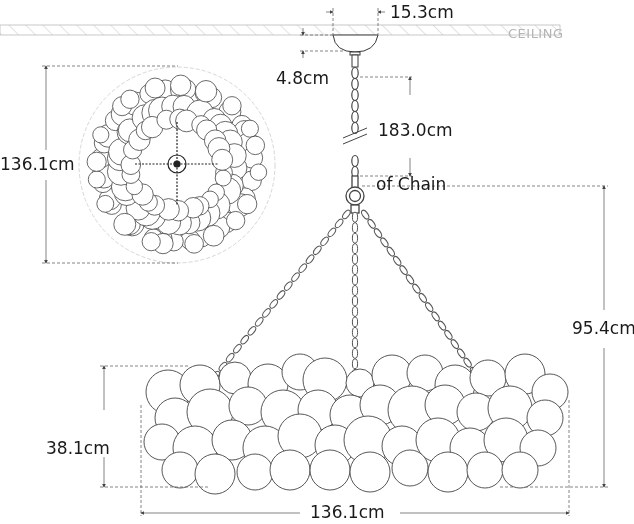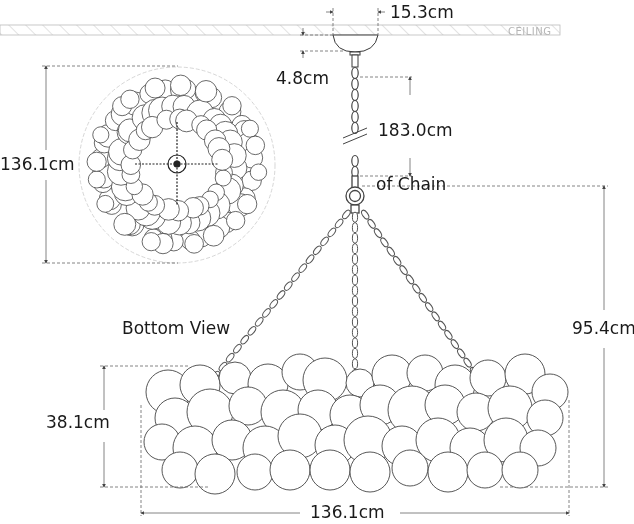--- a/index.html
+++ b/index.html
@@ -1,21 +1,21 @@
 <!DOCTYPE html>
 <html><head>
 <meta charset="utf-8">
 <style>
   html, body { margin: 0; padding: 0; background: #ffffff; }
   body { width: 634px; height: 524px; overflow: hidden; position: relative; font-family: "DejaVu Sans", sans-serif; }
   #stage { position: absolute; left: 0; top: 0; width: 634px; height: 376px; }
   .lbl { position: absolute; color: #1a1a1a; font-family: "DejaVu Sans", sans-serif; white-space: nowrap; line-height: 1; background: #fff; }
   .lbl.big { font-size: 17px; }
   .lbl.nobg { background: transparent; margin-top: 48px; }
-  .lbl.ceiling { font-size: 10px; color: #b5b5b5; letter-spacing: 0.5px; background: transparent; }
+  .lbl.ceiling { font-size: 13px; color: #b5b5b5; letter-spacing: 0.5px; background: transparent; }
 </style>
 </head>
 <body>
 
 <div id="stage">
   <svg width="634" height="524" viewBox="0 0 634 524" xmlns="http://www.w3.org/2000/svg">
     <defs>
       <pattern id="hatch" width="12" height="12" patternUnits="userSpaceOnUse" patternTransform="rotate(-45)">
         <line x1="0" y1="0" x2="0" y2="12" stroke="#b8b8b8" stroke-width="0.8"></line>
       </pattern>
@@ -340,17 +340,16 @@
     </g>
   </svg>
 
   
   <div class="lbl big" style="left:390px; top:4px;">15.3cm</div>
   <div class="lbl ceiling" style="left:508px; top:27px;">CEILING</div>
   <div class="lbl big" style="left:276px; top:70px;">4.8cm</div>
   <div class="lbl big" style="left:378px; top:106px;margin-top:16px;">183.0cm</div>
   <div class="lbl big nobg" style="left:376px; top:128px;">of Chain</div>
   <div class="lbl big" style="left:0px; top:156px;">136.1cm</div>
-  <div class="lbl big nobg" style="left:122px; top:272px;">Bottom View</div>
   <div class="lbl big" style="left:572px; top:320px;">95.4cm</div>
-  <div class="lbl big" style="left:46px; top:414px;">38.1cm</div>
+  <div class="lbl big" style="left:46px; top:440px;">38.1cm</div>
   <div class="lbl big" style="left:306px; top:504px; padding:0 4px;">136.1cm</div>
 </div>
 
 </body></html>

